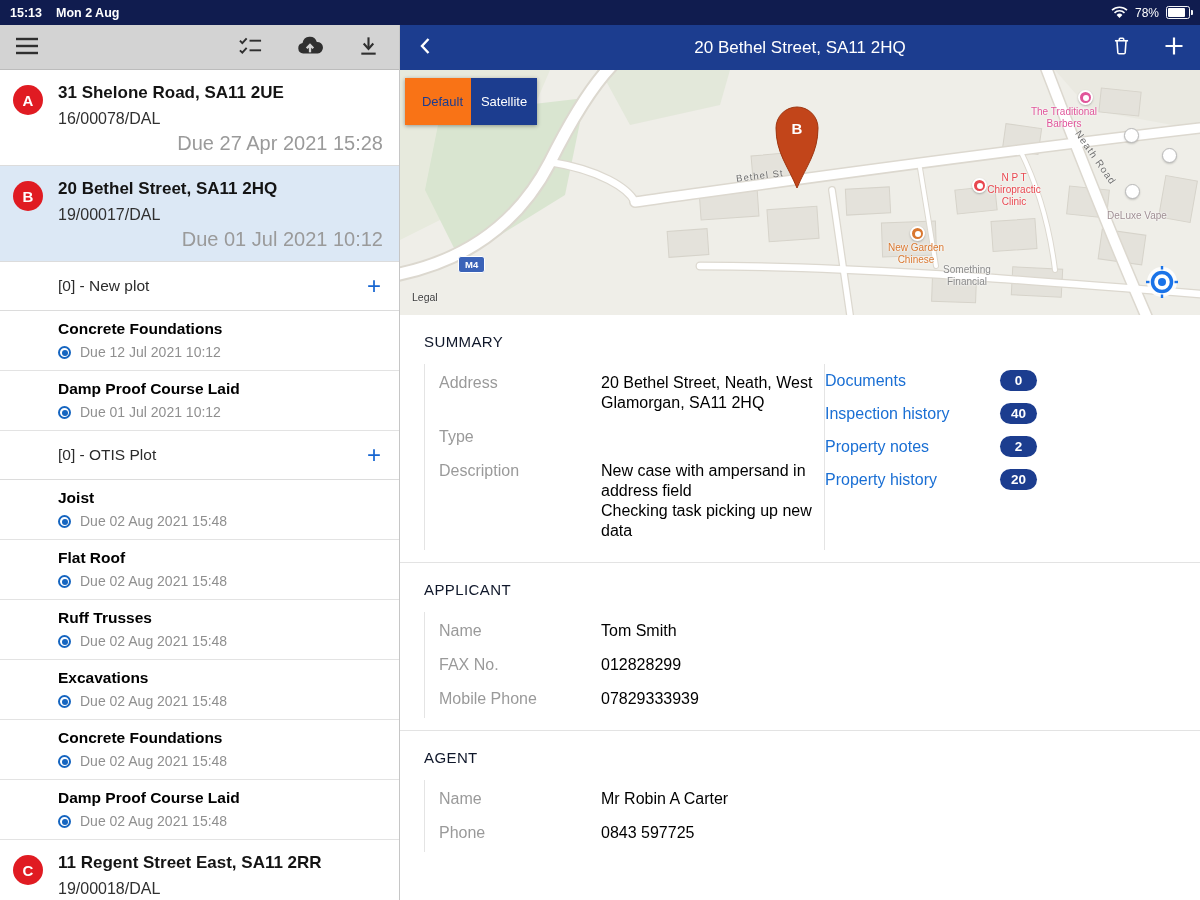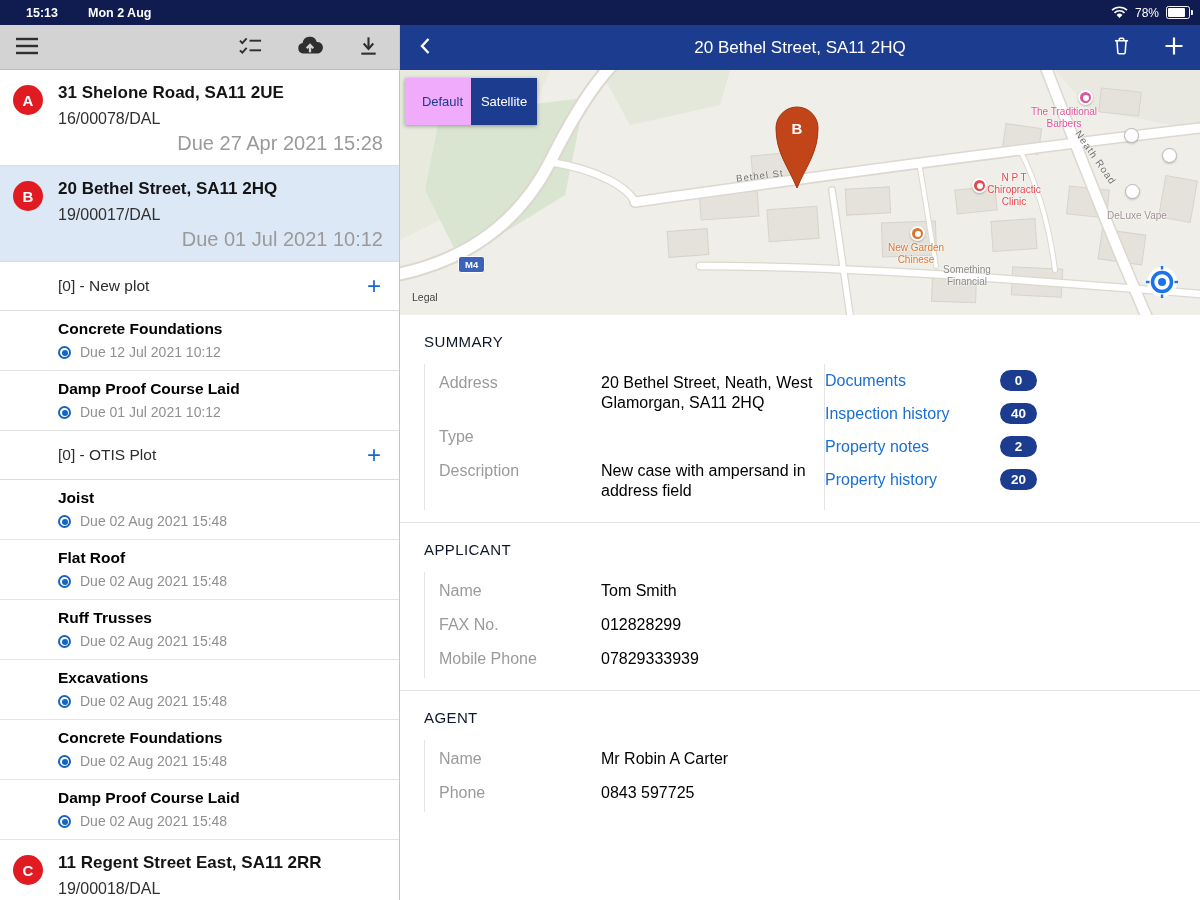--- a/index.html
+++ b/index.html
@@ -1,21 +1,21 @@
 <!DOCTYPE html>
 <html style="--header-navy: #1c3d8f; --status-navy: #101c4f; --accent-blue: #1766d1; --badge-red: #e01b22; --selected-row: #dce8f5; --pin-orange: #c2451a;"><head>
 <meta charset="utf-8">
 <style>
   html,body{margin:0;padding:0;background:#fff;}
   body{width:1200px;height:900px;overflow:hidden;font-family:"Liberation Sans",sans-serif;-webkit-font-smoothing:antialiased;}
   button{background:none;border:none;padding:0;margin:0;cursor:pointer;font-family:inherit;}
 
   
   .status-bar{height:25px;background:var(--status-navy,#101c4f);color:#fff;display:flex;align-items:center;justify-content:space-between;padding:0 10px;font-size:12.5px;font-weight:700;box-sizing:border-box;}
-  .status-left span{margin-right:14px;margin-left:16px;}
+  .status-left span{margin-right:14px;}
   .status-right{display:flex;align-items:center;gap:7px;font-weight:400;font-size:12px;}
   .battery{width:22px;height:11px;border:1px solid rgba(255,255,255,.95);border-radius:2.5px;position:relative;display:inline-block;}
   .battery::after{content:"";position:absolute;right:-3.5px;top:2.5px;width:2px;height:5px;background:rgba(255,255,255,.95);border-radius:0 1px 1px 0;}
   .battery-fill{position:absolute;left:1px;top:1px;bottom:1px;width:78%;background:#fff;border-radius:1px;}
 
   .main{display:flex;height:875px;}
 
   
   .left{width:400px;box-sizing:border-box;border-right:1px solid #c6c6c6;display:flex;flex-direction:column;background:#fff;}
   .toolbar{height:45px;flex:none;background:#d3d3d3;border-bottom:1px solid #bcbcbc;display:flex;align-items:center;padding:0 15px;box-sizing:border-box;}
@@ -42,21 +42,21 @@
   .right{flex:1;display:flex;flex-direction:column;background:#fff;min-width:0;}
   .detail-header{height:45px;flex:none;background:var(--header-navy,#1c3d8f);display:flex;align-items:center;color:#fff;padding:0 14px;box-sizing:border-box;position:relative;}
   .detail-title{position:absolute;left:50%;transform:translateX(-50%);font-size:17px;font-weight:500;white-space:nowrap;}
   .header-actions{margin-left:auto;display:flex;align-items:center;gap:30px;}
 
   
   .map{height:245px;flex:none;position:relative;background:#efeee8;overflow:hidden;}
   .map-base{position:absolute;left:0;top:0;}
   .map-tabs{position:absolute;top:8px;left:5px;display:flex;box-shadow:0 1px 4px rgba(0,0,0,.35);z-index:5;}
   .map-tab{width:66px;height:47px;font-size:13px;display:flex;align-items:center;justify-content:center;}
-  .map-tab.default{background:#f0abfc;color:var(--header-navy,#1c3d8f);padding-left:9px;}
+  .map-tab.default{background:#f97316;color:var(--header-navy,#1c3d8f);padding-left:9px;}
   .map-tab.satellite{background:var(--header-navy,#1c3d8f);color:#fff;}
   .poi{position:absolute;font-size:10px;line-height:1.2;text-align:center;transform:translateX(-50%);text-shadow:0 0 2px #fff,0 0 3px #fff;z-index:3;}
   .poi-dot{position:absolute;width:11px;height:11px;border-radius:50%;border:2px solid #fff;box-shadow:0 1px 2px rgba(0,0,0,.25);z-index:3;}
   .poi-dot::after{content:"";position:absolute;inset:2.5px;background:#fff;border-radius:50%;}
   .dot-pink{background:#e0559a;} .dot-red{background:#e8474f;} .dot-orange{background:#d9772f;}
   .street-label{position:absolute;color:#6f6f6f;font-size:10px;letter-spacing:1px;white-space:nowrap;text-shadow:0 0 2px #fff;z-index:2;}
   .road-badge{position:absolute;left:58px;top:186px;background:#3b63b8;color:#fff;font-size:9.5px;font-weight:700;padding:2px 6px;border-radius:3px;border:1px solid #fff;z-index:3;}
   .map-attribution{position:absolute;left:12px;bottom:12px;font-size:10.5px;color:#3d3d3d;text-shadow:0 0 2px #fff;z-index:3;}
   .locate-btn{position:absolute;left:745px;top:195px;width:34px;height:34px;z-index:4;}
   .map-circle{position:absolute;width:13px;height:13px;background:#fff;border:1px solid #b9b9b9;border-radius:50%;box-shadow:0 1px 2px rgba(0,0,0,.18);z-index:2;}
@@ -364,20 +364,21 @@
                 <div class="field-label">Address</div>
                 <div class="field-value">20 Bethel Street, Neath, West Glamorgan, SA11 2HQ</div>
               </div>
               <div class="field-row">
                 <div class="field-label">Type</div>
               </div>
               <div class="field-row">
                 <div class="field-label">Description</div>
                 <div class="field-value">
                   <div>New case with ampersand in address field</div>
+                  <div>Checking task picking up new data</div>
                 </div>
               </div>
             </div>
             <div class="links">
               <div class="link-row">
                 <a class="link-label" href="#" style="text-decoration:none;">Documents</a>
                 <span class="count-badge">0</span>
               </div>
               <div class="link-row">
                 <a class="link-label" href="#" style="text-decoration:none;">Inspection history</a>

